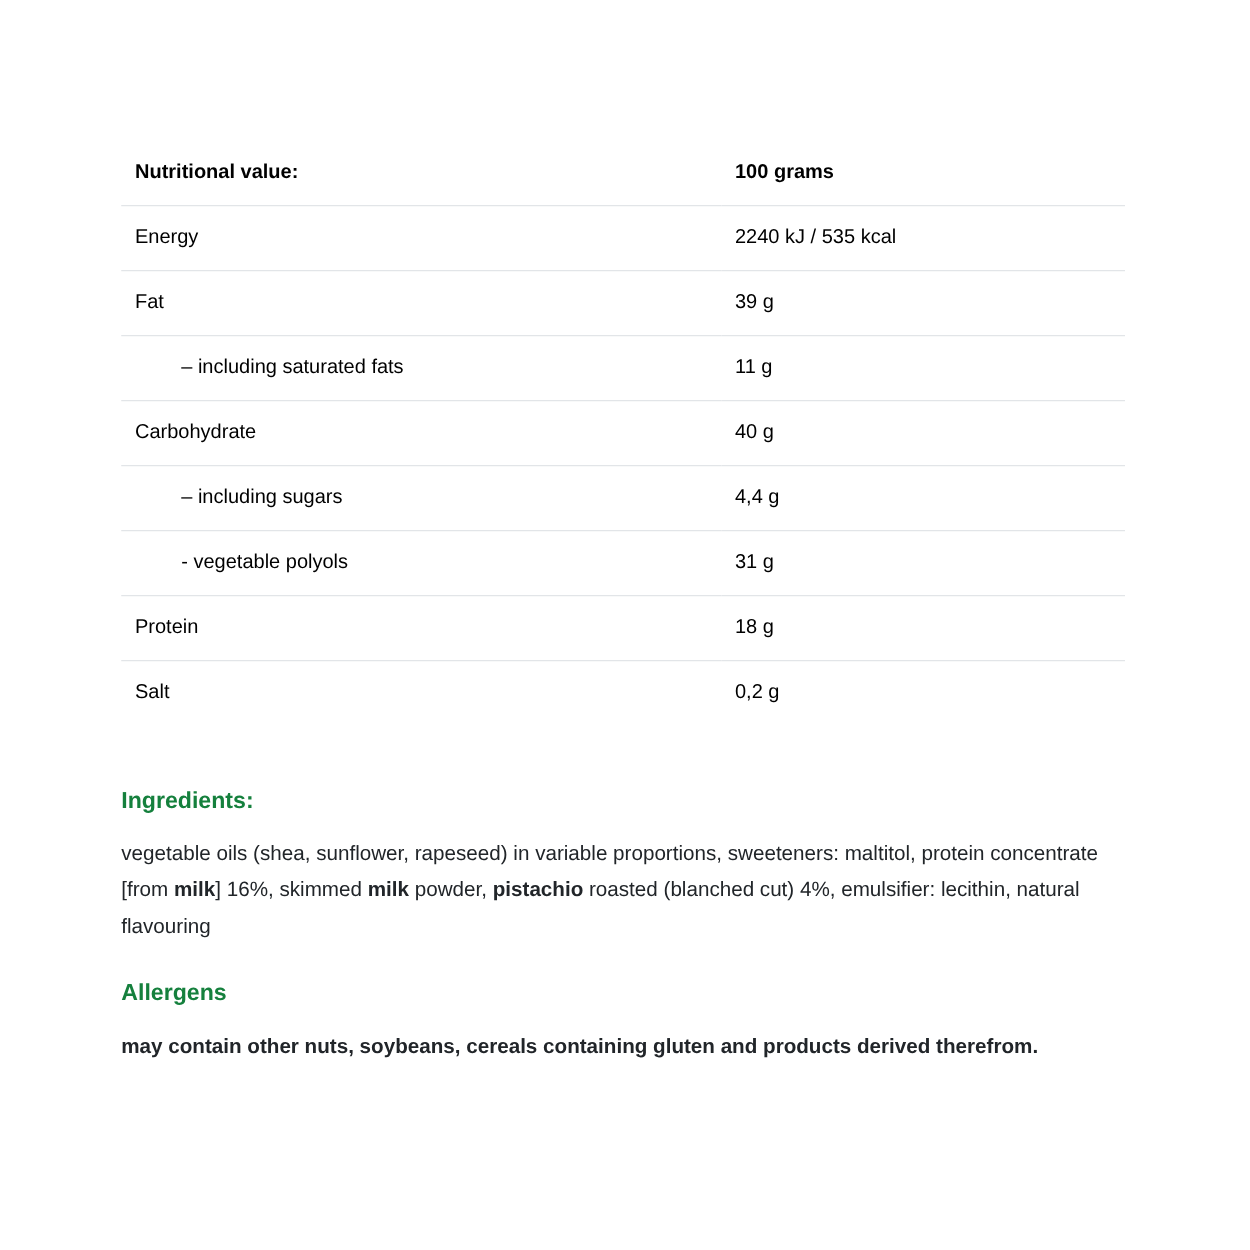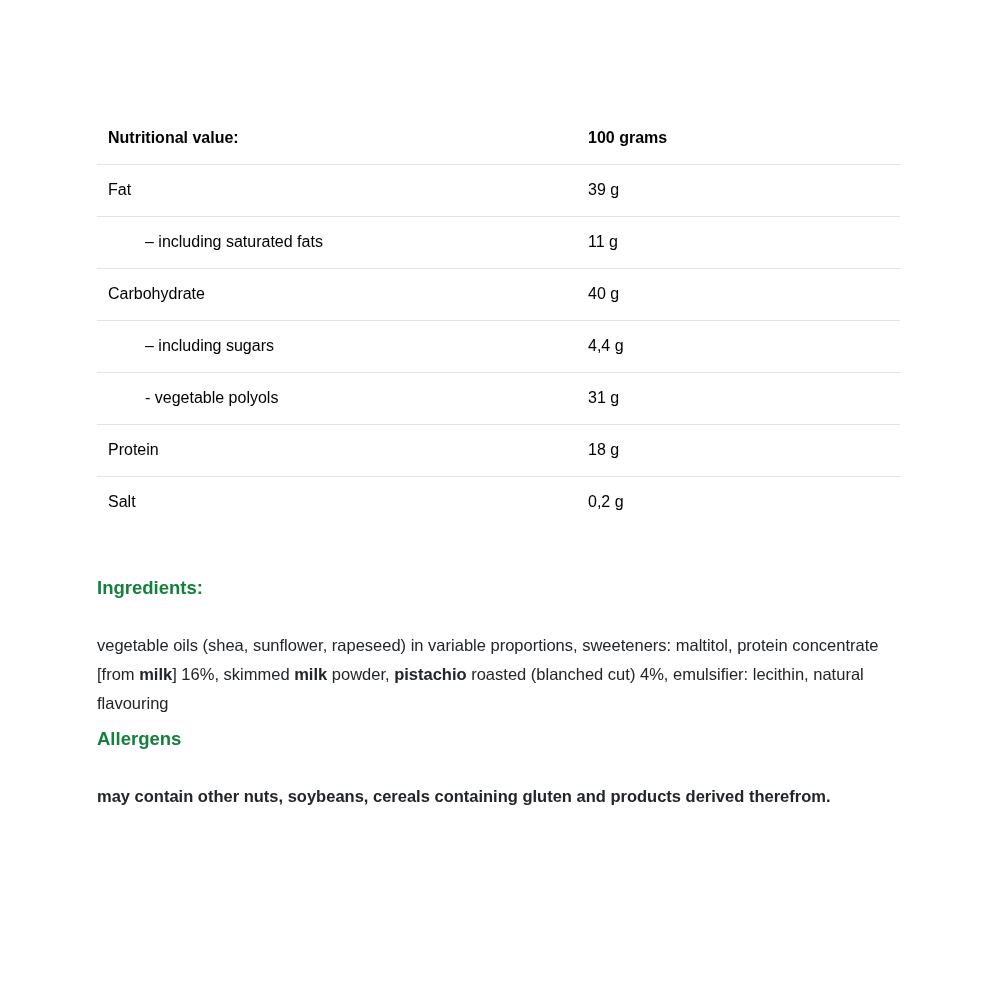--- a/index.html
+++ b/index.html
@@ -51,26 +51,26 @@
 
   
   .section-heading {
     font-size: 18.5px;
     line-height: 24px;
     font-weight: 700;
     margin: 48px 0 0 0;
     color: #15803d;
   }
   .section-heading.allergens-h {
-    margin-top: 9px;
+    margin-top: 26px;
   }
   .para {
     font-size: 16.5px;
     line-height: 29px;
-    margin: 31px 0 0 0;
+    margin: 17px 0 0 0;
     max-width: 800px;
     color: #212529;
   }
   .para b { font-weight: 700; }
   .para.allergens-p {
     font-weight: 600;
     max-width: 750px;
   }
 </style>
 </head>
@@ -84,20 +84,24 @@
       <col class="c-value">
     </colgroup>
     <thead>
       <tr>
         <th>Nutritional value:</th>
         <th>100 grams</th>
       </tr>
     </thead>
     <tbody>
 
+    <tr>
+      <td>Energy</td>
+      <td>2240 kJ / 535 kcal</td>
+    </tr>
 
     <tr>
       <td>Fat</td>
       <td>39 g</td>
     </tr>
 
     <tr>
       <td class="indent">– including saturated fats</td>
       <td>11 g</td>
     </tr>

